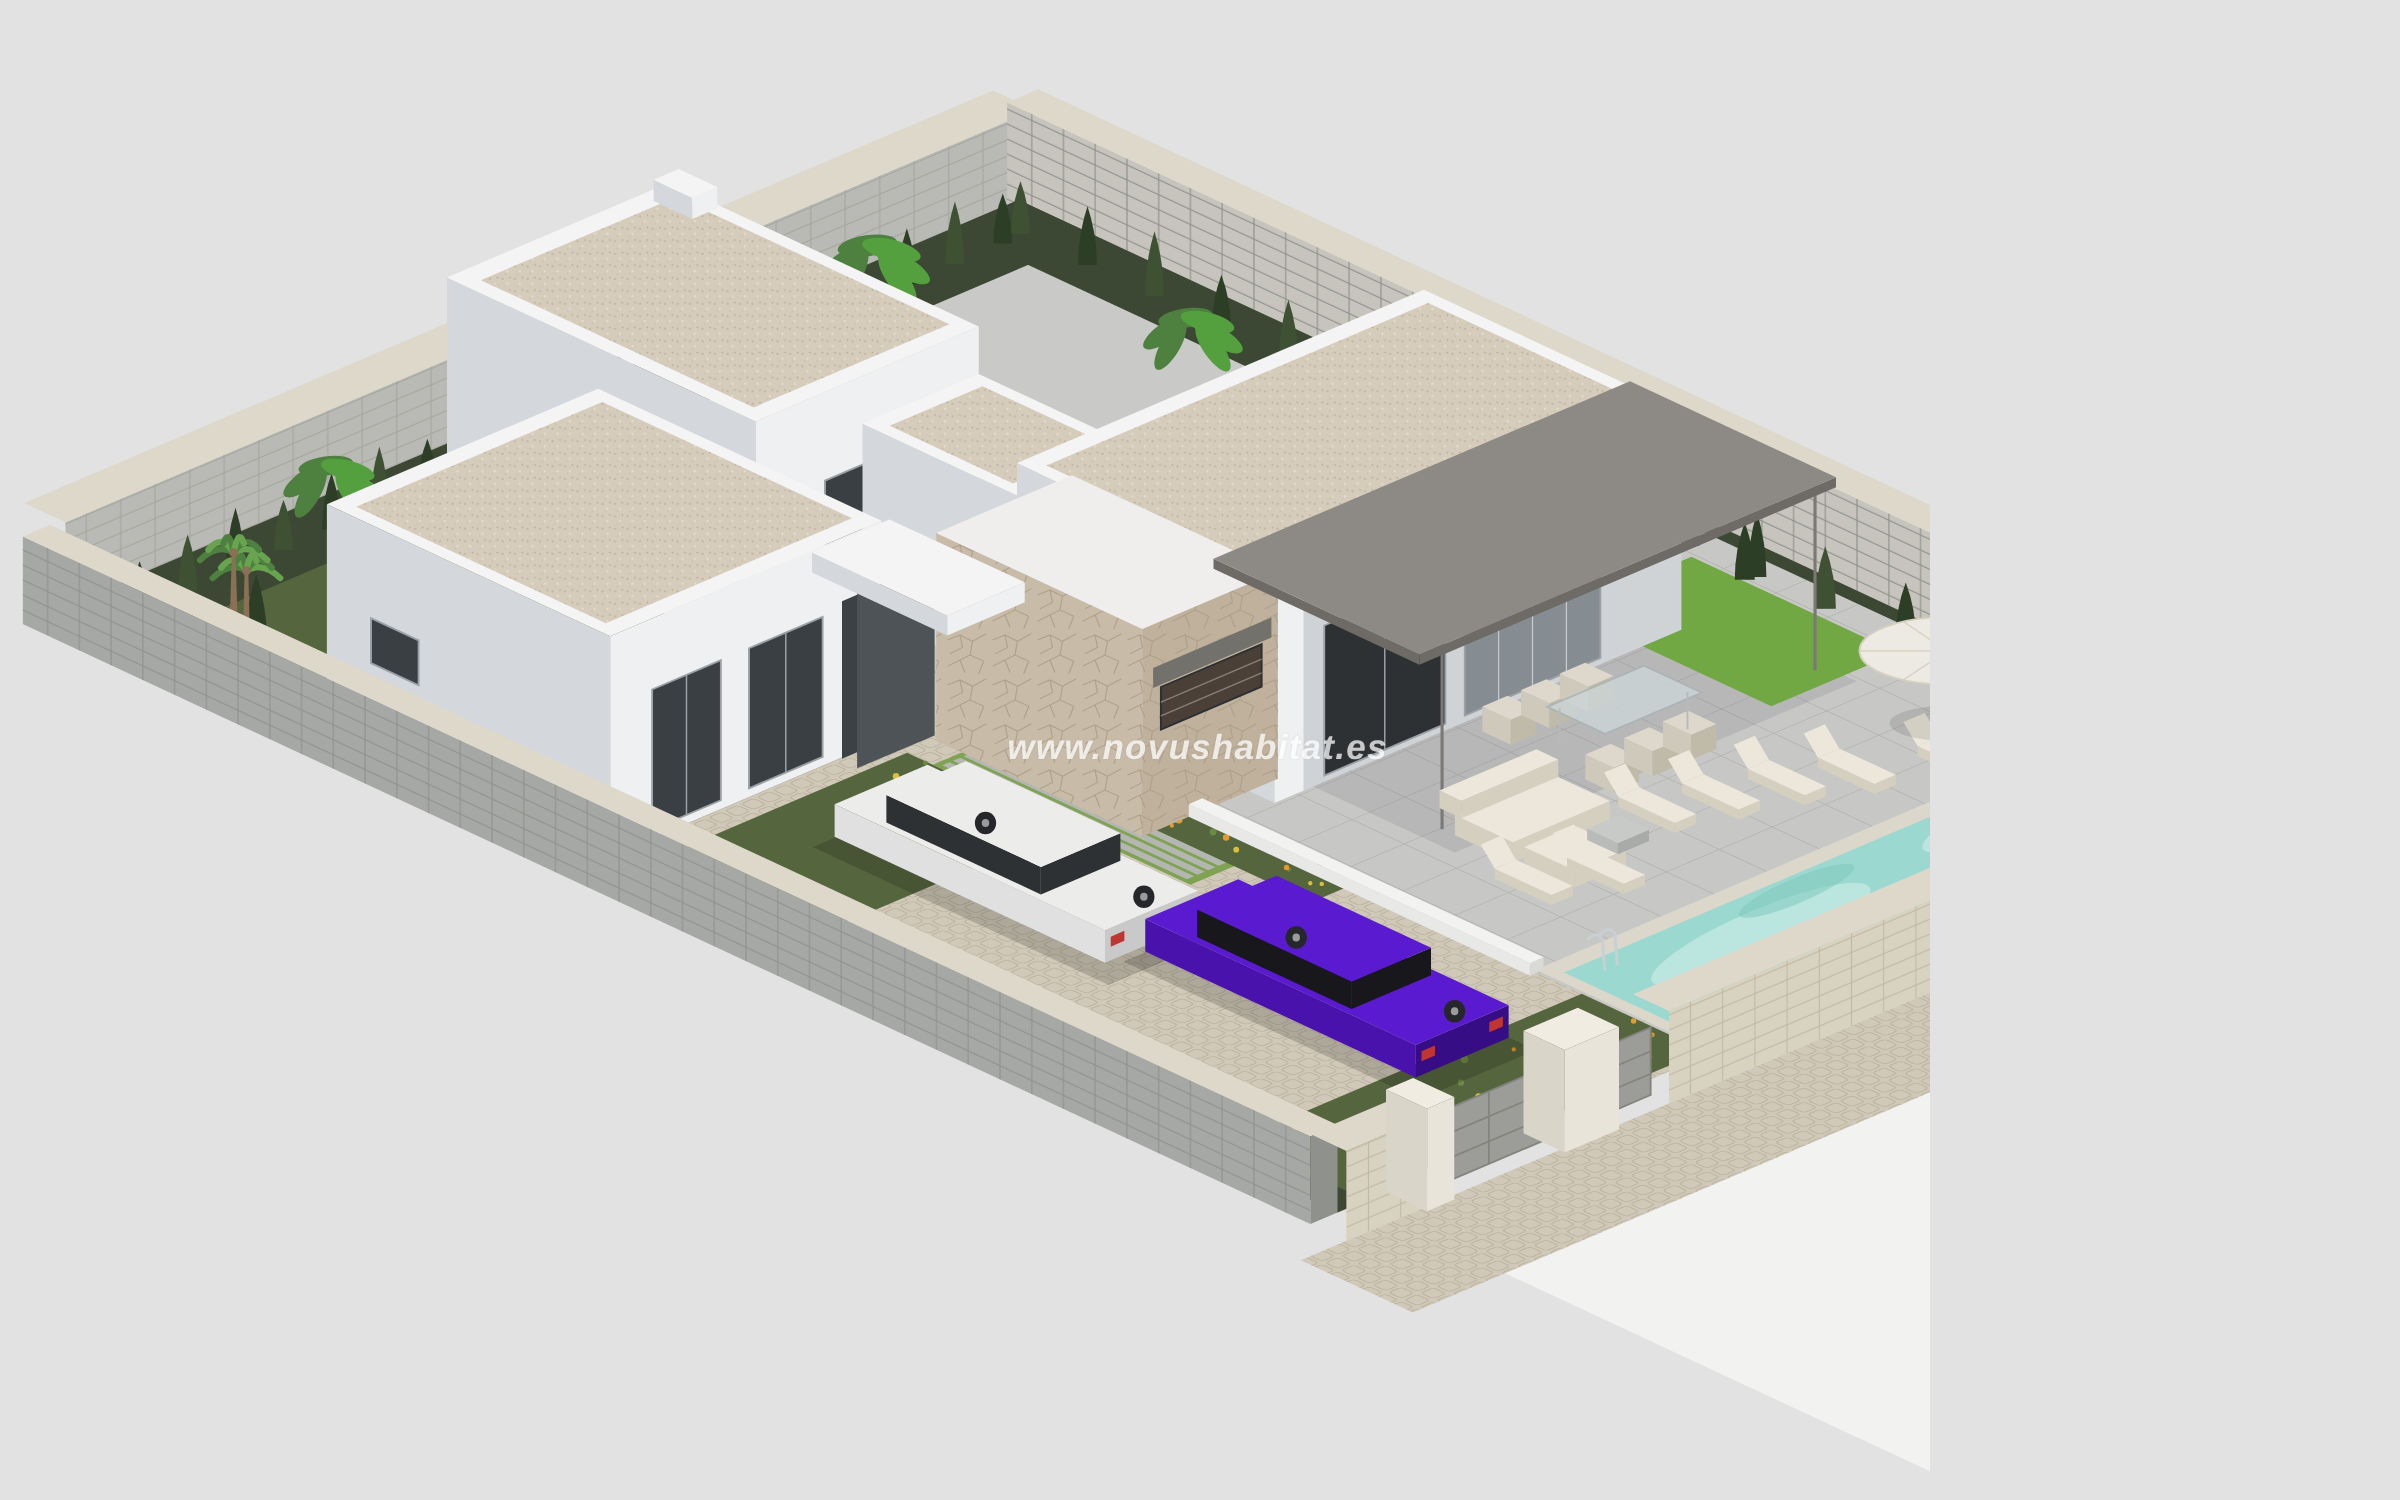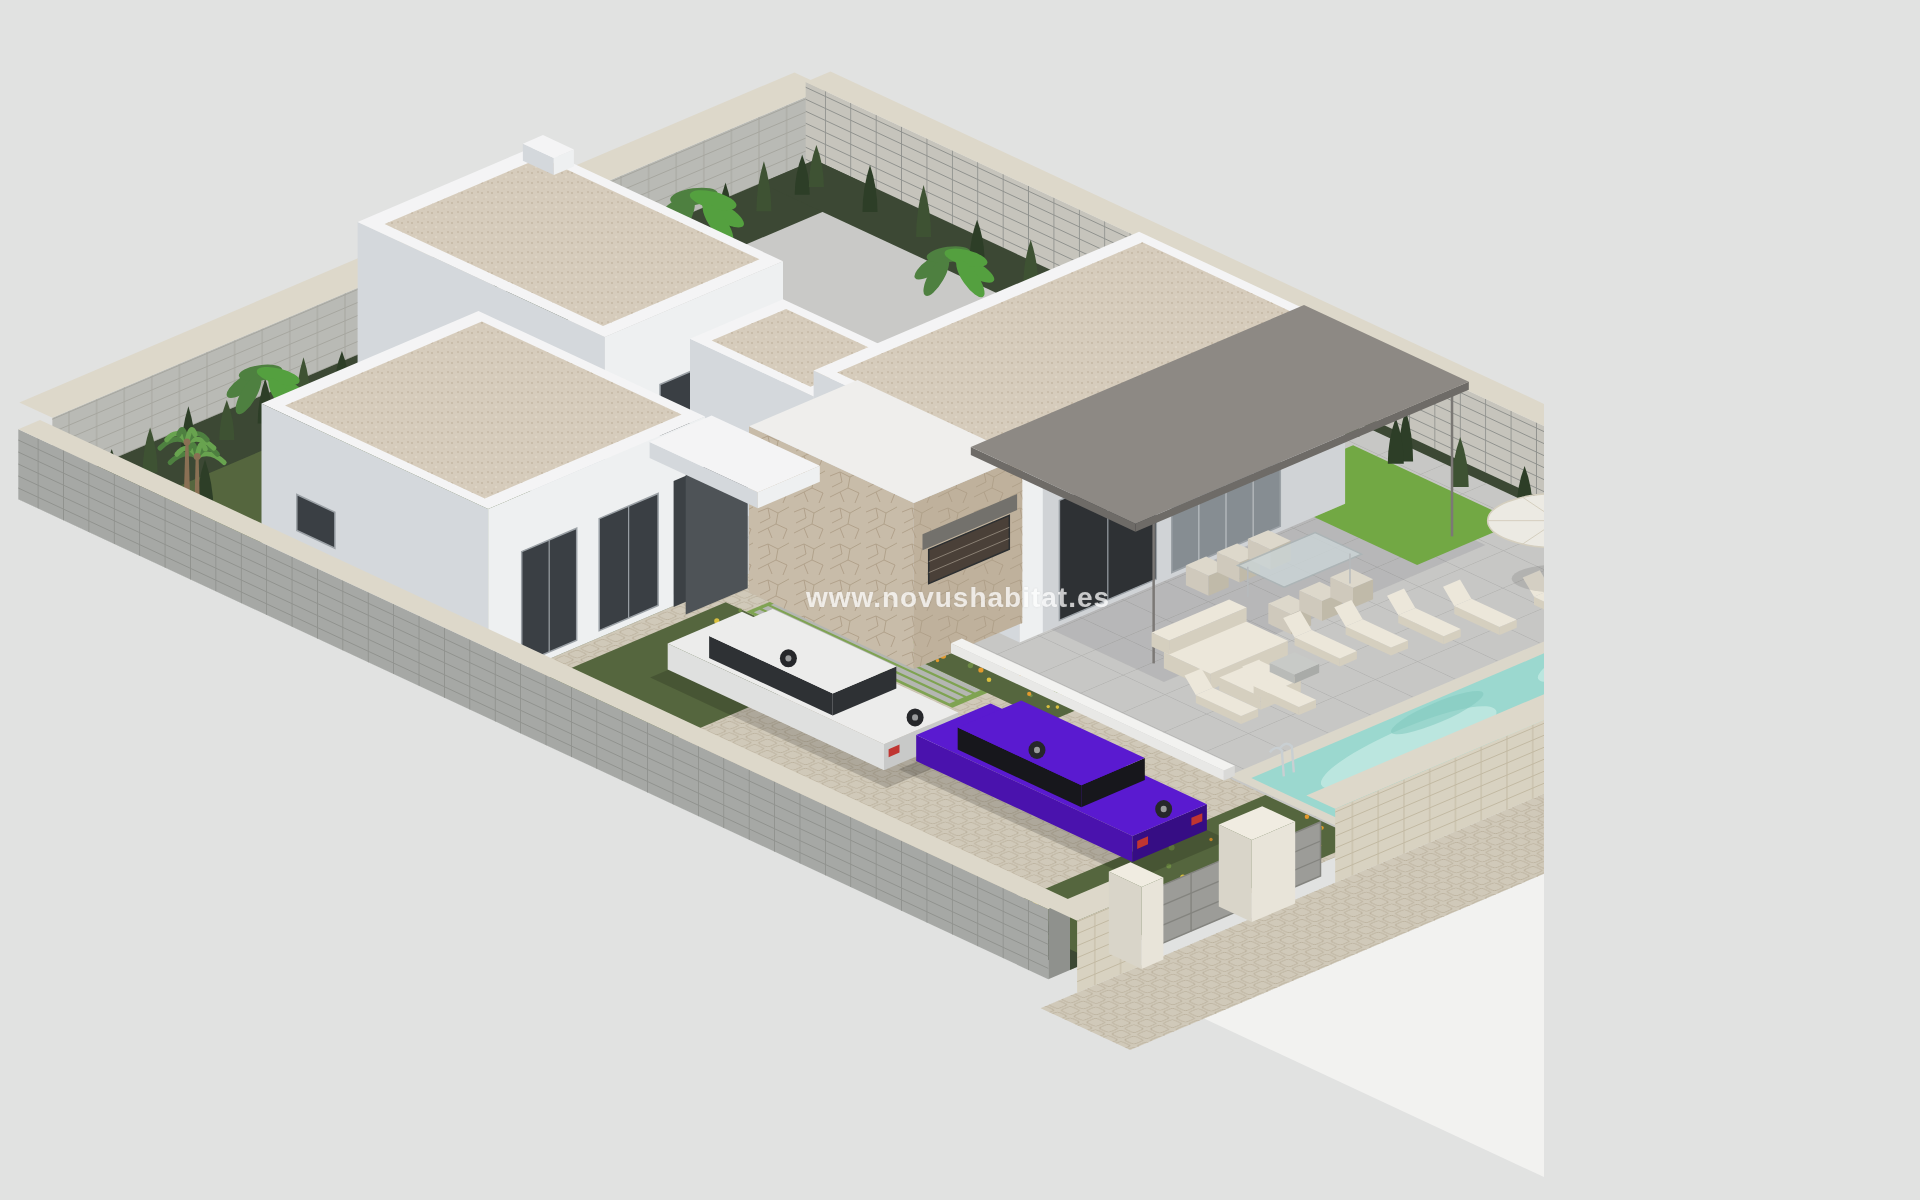--- a/index.html
+++ b/index.html
@@ -1,17 +1,17 @@
 <!DOCTYPE html>
 <html><head>
 <meta charset="utf-8">
 <style>
   html,body{margin:0;padding:0;background:#e1e2e1;}
   .stage{position:relative;width:1544px;height:1200px;overflow:hidden;
-         background:#e1e2e1;font-family:"Liberation Sans",sans-serif;}
+         background:#e1e2e1;font-family:"Liberation Sans",sans-serif;font-style:italic;}
   .stage svg{position:absolute;left:0;top:0;}
   .watermark{position:absolute;left:958px;top:599px;transform:translate(-50%,-52%);
     font-family:"Liberation Sans",sans-serif;font-weight:700;font-size:28px;
     letter-spacing:1px;color:#ffffff;opacity:.74;white-space:nowrap;
     text-shadow:0 0 2px rgba(120,120,120,.25);} 
 </style>
 </head>
 <body>
 
 <div class="stage">

